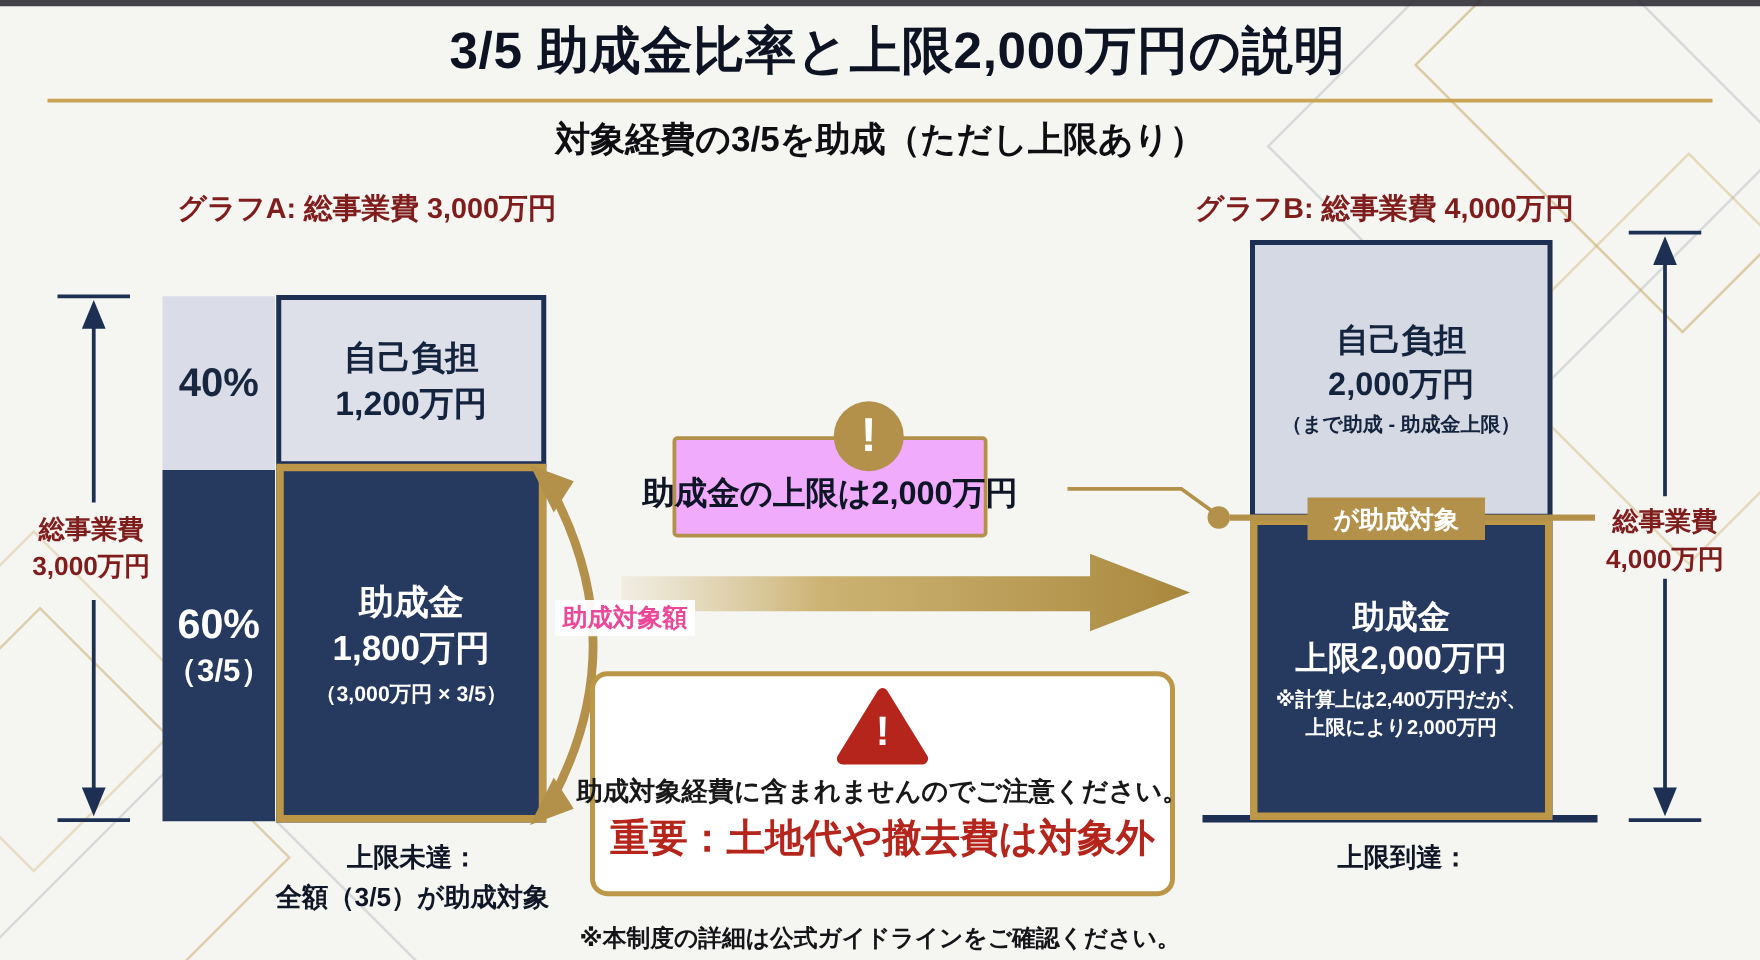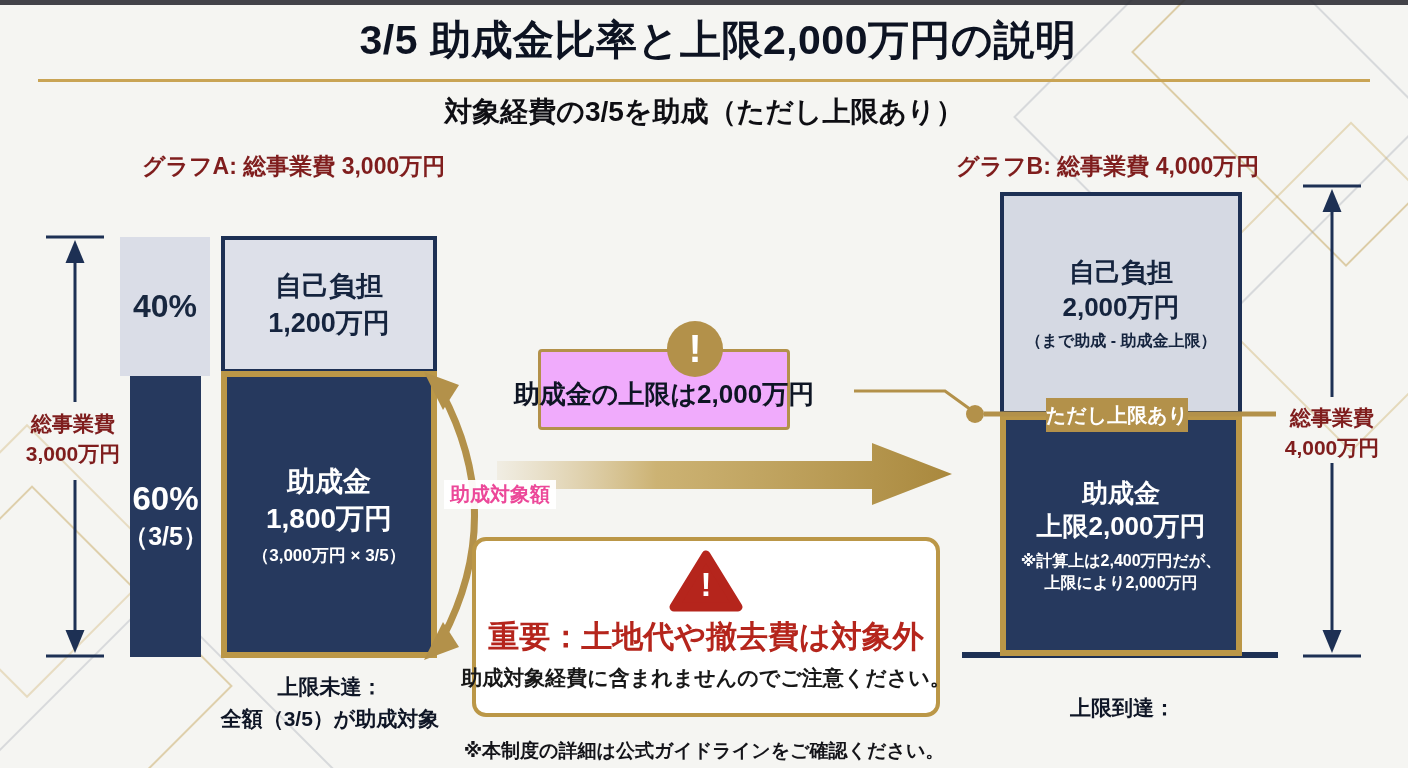--- a/index.html
+++ b/index.html
@@ -16,22 +16,22 @@
   
   #topbar{left:0;top:0;width:100%;height:5px;background:#23232c;opacity:.85;z-index:1;}
   #title{left:0;right:0;top:13px;text-align:center;font-size:41px;font-weight:700;letter-spacing:.5px;color:#0d1322;z-index:2;padding-left:28px;}
   #gold-rule{left:38px;top:79px;width:1332px;height:3px;background:#c9a455;z-index:2;}
   #subtitle{left:0;right:0;top:93px;text-align:center;font-size:28px;font-weight:700;color:#0e0e13;z-index:2;}
   .graph-label{font-size:23px;font-weight:700;color:#7f1d1d;z-index:2;white-space:nowrap;}
   #labelA{left:142px;top:151px;}
   #labelB{left:956px;top:151px;}
 
   
-  #a-stack-top{left:120px;top:237px;width:90px;height:139px;background:#dadde7;z-index:2;font-size:32px;font-weight:700;color:#18273f;}
-  #a-stack-bottom{left:130px;top:376px;width:71px;height:281px;background:#26395e;z-index:2;color:#fff;font-weight:700;}
+  #a-stack-top{left:130px;top:237px;width:90px;height:139px;background:#dadde7;z-index:2;font-size:32px;font-weight:700;color:#18273f;}
+  #a-stack-bottom{left:130px;top:376px;width:90px;height:281px;background:#26395e;z-index:2;color:#fff;font-weight:700;}
   #a-stack-bottom .v{font-size:33px;}
   #a-stack-bottom .s{font-size:25px;margin-top:2px;}
   .panel{box-sizing:border-box;z-index:2;font-weight:700;}
   #a-selfpay{left:221px;top:236px;width:216px;height:137px;background:#dde0e9;border:4px solid #1d3054;color:#15243e;font-size:27px;line-height:1.35;}
   #a-subsidy{left:221px;top:371px;width:216px;height:287px;background:#26395e;border:6px solid #bb9747;color:#fff;font-size:28px;line-height:1.35;}
   #a-subsidy .formula{font-size:17px;margin-top:8px;line-height:1.2;}
   .axis-label{text-align:center;font-size:21px;font-weight:700;line-height:1.45;color:#7f1d1d;z-index:3;}
   #a-axis-label{left:6px;top:409px;width:134px;}
   .caption{text-align:center;font-size:21px;font-weight:700;line-height:1.5;color:#0f1626;z-index:3;}
   #a-caption{left:165px;top:671px;width:330px;}
@@ -52,21 +52,21 @@
 
   
   #b-selfpay{left:1000px;top:192px;width:242px;height:223px;background:#d5d9e3;border:4px solid #1d3054;color:#15243e;font-size:26px;line-height:1.35;}
   #b-selfpay .formula{font-size:16px;margin-top:5px;}
   #b-subsidy{left:1000px;top:414px;width:242px;height:242px;background:#26395e;border:6px solid #bb9747;color:#fff;font-size:26px;line-height:1.3;}
   #b-subsidy .note{font-size:16px;line-height:1.35;}
   #b-subsidy .note.first{margin-top:6px;}
   #b-baseline{left:962px;top:652px;width:316px;height:6px;background:#1d3054;z-index:1;}
   #cap-label{left:1046px;top:398px;width:142px;height:34px;background:#b3914a;color:#fff;font-size:20px;font-weight:700;z-index:6;display:flex;align-items:center;justify-content:center;white-space:nowrap;}
   #b-axis-label{left:1258px;top:403px;width:148px;}
-  #b-caption{left:950px;top:671px;width:345px;margin-top:21px;}
+  #b-caption{left:950px;top:671px;width:345px;}
 
   #footnote{left:0;right:0;top:738px;text-align:center;font-size:19px;font-weight:600;color:#141419;z-index:3;}
 
   #overlay{position:absolute;left:0;top:0;width:1408px;height:768px;z-index:4;pointer-events:none;}
 </style>
 </head>
 <body>
 
 <div id="canvas">
 
@@ -176,28 +176,28 @@
 
   <div id="bracket-label" class="abs">助成対象額</div>
 
   <div id="callout" class="abs">
     <div id="callout-text">助成金の上限は2,000万円</div>
   </div>
   <div id="callout-icon" class="abs">
     <span>!</span>
   </div>
 
-  <div id="cap-label" class="abs">ただし上限あり</div>
+  <div id="cap-label" class="abs">が助成対象</div>
 
   <div id="warning" class="abs">
     <div id="warn-icon">
       <svg width="76" height="64" viewBox="0 0 76 64">
         <path d="M38 6 L70 58 H6 Z" fill="#b5251c" stroke="#b5251c" stroke-width="9" stroke-linejoin="round"></path>
       </svg>
       <span id="warn-bang">!</span>
     </div>
+    <div id="warn-body">助成対象経費に含まれませんのでご注意ください。</div>
     <div id="warn-title">重要：土地代や撤去費は対象外</div>
-    <div id="warn-body">助成対象経費に含まれませんのでご注意ください。</div>
   </div>
 
   <div id="footnote" class="abs">※本制度の詳細は公式ガイドラインをご確認ください。</div>
 
 </div>
 
 </body></html>

